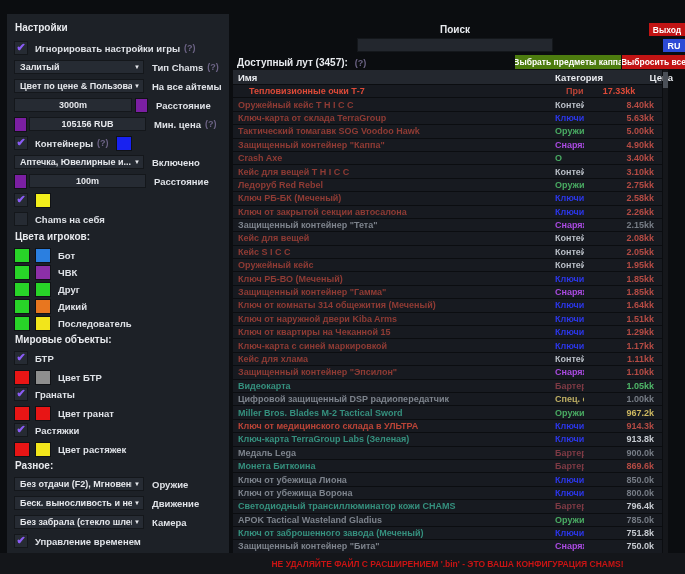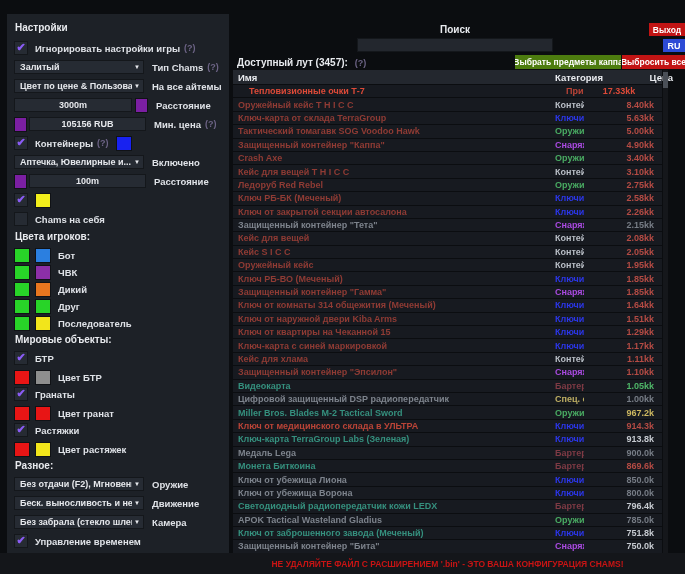--- a/index.html
+++ b/index.html
@@ -149,27 +149,27 @@
         <span class="sq" style="background: rgb(43, 127, 224);"></span>
         <span class="sb-label">Бот</span>
       </div>
       <div class="pair-row">
         <span class="sq" style="background: rgb(40, 212, 40);"></span>
         <span class="sq" style="background: rgb(140, 47, 168);"></span>
         <span class="sb-label">ЧВК</span>
       </div>
       <div class="pair-row">
         <span class="sq" style="background: rgb(40, 212, 40);"></span>
+        <span class="sq" style="background: rgb(40, 212, 40);"></span>
+        <span class="sb-label">Друг</span>
+      </div>
+      <div class="pair-row">
+        <span class="sq" style="background: rgb(40, 212, 40);"></span>
         <span class="sq" style="background: rgb(232, 118, 31);"></span>
         <span class="sb-label">Дикий</span>
-      </div>
-      <div class="pair-row">
-        <span class="sq" style="background: rgb(40, 212, 40);"></span>
-        <span class="sq" style="background: rgb(40, 212, 40);"></span>
-        <span class="sb-label">Друг</span>
       </div>
       <div class="pair-row">
         <span class="sq" style="background: rgb(40, 212, 40);"></span>
         <span class="sq" style="background: rgb(242, 229, 27);"></span>
         <span class="sb-label">Последователь</span>
       </div>
       <div class="sb-section">Мировые объекты:</div>
       <div class="sb-row">
         <span class="cb">
           <span>✔</span>
@@ -278,21 +278,21 @@
       <div class="td-price" style="color: rgb(180, 75, 68);">5.00kk</div>
     </div>
     <div class="trow">
       <div class="td-name" style="color: rgb(143, 59, 52);">Защищенный контейнер "Каппа"</div>
       <div class="td-cat" style="color: rgb(169, 74, 224);">Снаряжение</div>
       <div class="td-price" style="color: rgb(180, 75, 68);">4.90kk</div>
     </div>
     <div class="trow">
       <div class="td-name" style="color: rgb(143, 59, 52);">Crash Axe</div>
       <div class="td-cat" style="color: rgb(73, 171, 98);">Оружие</div>
-      <div class="td-price" style="color: rgb(180, 75, 68);">3.40kk</div>
+      <div class="td-price" style="color: rgb(180, 75, 68); padding-left: 22px;">3.40kk</div>
     </div>
     <div class="trow">
       <div class="td-name" style="color: rgb(143, 59, 52);">Кейс для вещей T H I C C</div>
       <div class="td-cat" style="color: rgb(185, 190, 198);">Контейнеры</div>
       <div class="td-price" style="color: rgb(180, 75, 68);">3.10kk</div>
     </div>
     <div class="trow">
       <div class="td-name" style="color: rgb(143, 59, 52);">Ледоруб Red Rebel</div>
       <div class="td-cat" style="color: rgb(73, 171, 98);">Оружие</div>
       <div class="td-price" style="color: rgb(180, 75, 68);">2.75kk</div>
@@ -406,21 +406,21 @@
       <div class="td-name" style="color: rgb(125, 131, 140);">Ключ от убежища Лиона</div>
       <div class="td-cat" style="color: rgb(43, 54, 232);">Ключи</div>
       <div class="td-price" style="color: rgb(118, 124, 133);">850.0k</div>
     </div>
     <div class="trow">
       <div class="td-name" style="color: rgb(125, 131, 140);">Ключ от убежища Ворона</div>
       <div class="td-cat" style="color: rgb(43, 54, 232);">Ключи</div>
       <div class="td-price" style="color: rgb(118, 124, 133);">800.0k</div>
     </div>
     <div class="trow">
-      <div class="td-name" style="color: rgb(53, 144, 126);">Светодиодный радиопередатчик кожи LEDX</div>
+      <div class="td-name" style="color: rgb(53, 144, 126);">Светодиодный трансиллюминатор кожи CHAMS</div>
       <div class="td-cat" style="color: rgb(126, 58, 68);">Бартер</div>
       <div class="td-price" style="color: rgb(198, 202, 208);">796.4k</div>
     </div>
     <div class="trow">
       <div class="td-name" style="color: rgb(125, 131, 140);">APOK Tactical Wasteland Gladius</div>
       <div class="td-cat" style="color: rgb(73, 171, 98);">Оружие</div>
       <div class="td-price" style="color: rgb(118, 124, 133);">785.0k</div>
     </div>
     <div class="trow">
       <div class="td-name" style="color: rgb(53, 144, 126);">Ключ от заброшенного завода (Меченый)</div>

